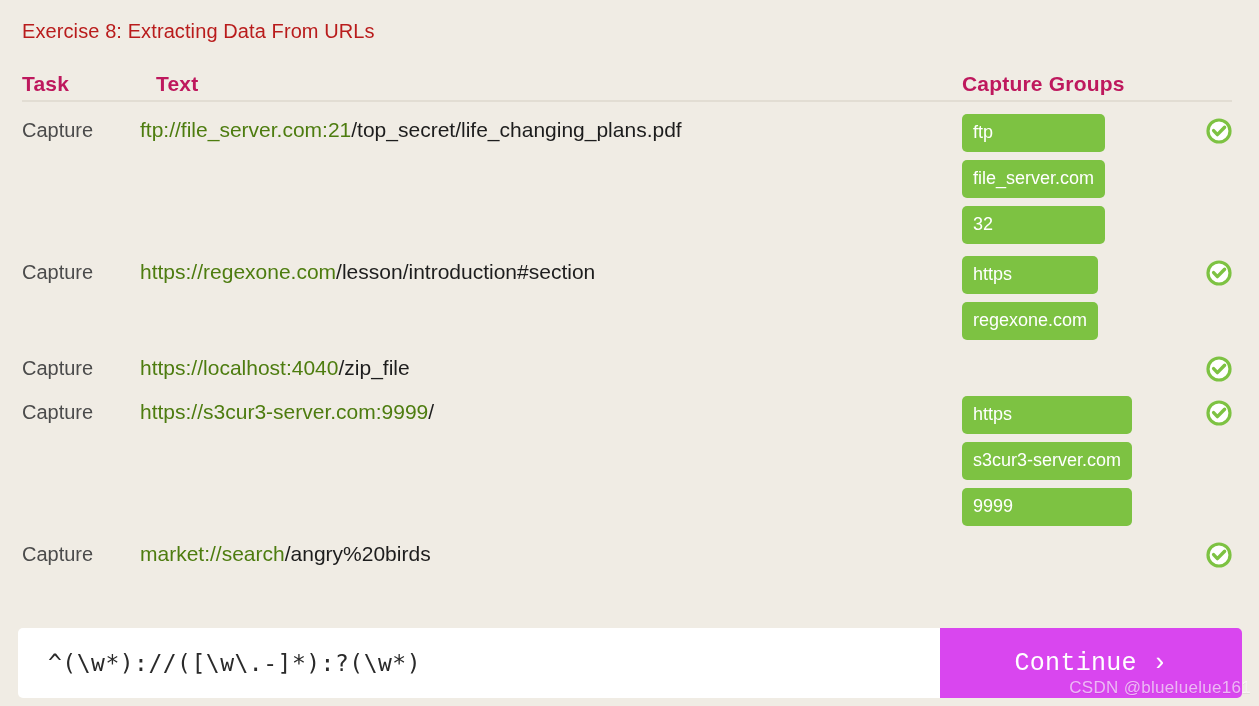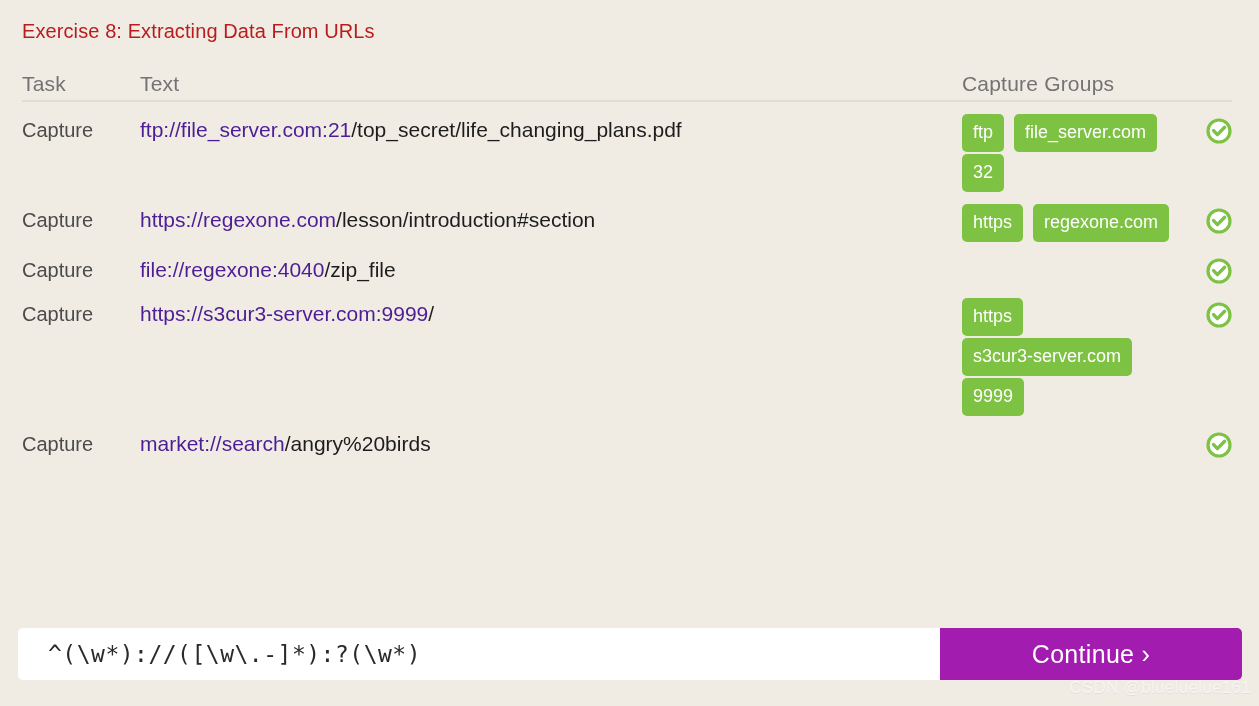--- a/index.html
+++ b/index.html
@@ -38,29 +38,30 @@
     height: 36px;
     border-bottom: 2px solid #e2ddd3;
     padding-bottom: 4px;
   }
   .col-task {
     width: 118px;
     flex: 0 0 118px;
   }
   .col-text {
     flex: 1 1 auto;
+    margin-left: 16px;
   }
   .col-groups {
     width: 270px;
     flex: 0 0 270px;
   }
   .head-cell {
     font-size: 21px;
-    color: #737373;
-    font-weight: normal;
+    color: #be185d;
+    font-weight: bold;
     letter-spacing: 0.2px;
   }
   .head-cell.groups {
     padding-left: 22px;
   }
 
   .row {
     display: flex;
     align-items: flex-start;
     padding-top: 12px;
@@ -74,34 +75,35 @@
   }
   .cell-text {
     flex: 1 1 auto;
     font-size: 21px;
     line-height: 32px;
     color: #1d1d1d;
     white-space: nowrap;
     overflow: hidden;
   }
   .cell-text .matched {
-    color: #4c1d95;
+    color: #4d7c0f;
   }
   .cell-groups {
     width: 270px;
     flex: 0 0 270px;
     display: flex;
     align-items: flex-start;
   }
   .badges {
     width: 215px;
     display: flex;
     flex-wrap: wrap;
-    gap: 2px 10px;
+    gap: 8px 10px;
     align-content: flex-start;
+    flex-direction: column;
   }
   .badge {
     background: #7dc242;
     color: #ffffff;
     border-radius: 5px;
     font-size: 18px;
     line-height: 1;
     padding: 9px 11px 11px 11px;
     white-space: nowrap;
   }
@@ -114,42 +116,42 @@
     display: block;
     width: 26px;
     height: 26px;
   }
 
   .bottom-bar {
     position: absolute;
     left: 18px;
     top: 628px;
     width: 1224px;
-    height: 52px;
+    height: 70px;
     display: flex;
   }
   .regex-input {
     flex: 1 1 auto;
     background: #ffffff;
     border: none;
     border-radius: 5px 0 0 5px;
     font-family: "DejaVu Sans Mono", monospace;
     font-size: 23px;
     color: #2a2a2a;
     padding: 0 22px 0 30px;
     outline: none;
     letter-spacing: 0.5px;
   }
   .continue-button {
     flex: 0 0 302px;
-    background: #a21caf;
+    background: #d946ef;
     border: none;
     border-radius: 0 5px 5px 0;
     color: #ffffff;
-    font-family: Liberation Sans, sans-serif;
+    font-family: Liberation Mono, monospace;
     font-size: 25px;
     letter-spacing: 0.3px;
     cursor: pointer;
   }
 
   .watermark {
     position: absolute;
     right: 8px;
     bottom: 8px;
     font-size: 17px;
@@ -202,21 +204,21 @@
           <div class="status">
             <svg class="check-icon" viewBox="0 0 26 26">
               <circle cx="13" cy="13" r="11" fill="#ffffff" stroke="#7dc242" stroke-width="3.2"></circle>
               <path d="M7.6 12.6 L11.4 16.6 L18.6 9.2" fill="none" stroke="#7dc242" stroke-width="3.4" stroke-linecap="round" stroke-linejoin="round"></path>
             </svg>
           </div>
         </div>
       </div>
       <div class="row">
         <div class="cell-task">Capture</div>
-        <div class="cell-text"><span class="matched">file://regexone:4040</span><span class="unmatched">/zip_file</span></div>
+        <div class="cell-text"><span class="matched">https://localhost:4040</span><span class="unmatched">/zip_file</span></div>
         <div class="cell-groups">
           <div class="status">
             <svg class="check-icon" viewBox="0 0 26 26">
               <circle cx="13" cy="13" r="11" fill="#ffffff" stroke="#7dc242" stroke-width="3.2"></circle>
               <path d="M7.6 12.6 L11.4 16.6 L18.6 9.2" fill="none" stroke="#7dc242" stroke-width="3.4" stroke-linecap="round" stroke-linejoin="round"></path>
             </svg>
           </div>
         </div>
       </div>
       <div class="row">

